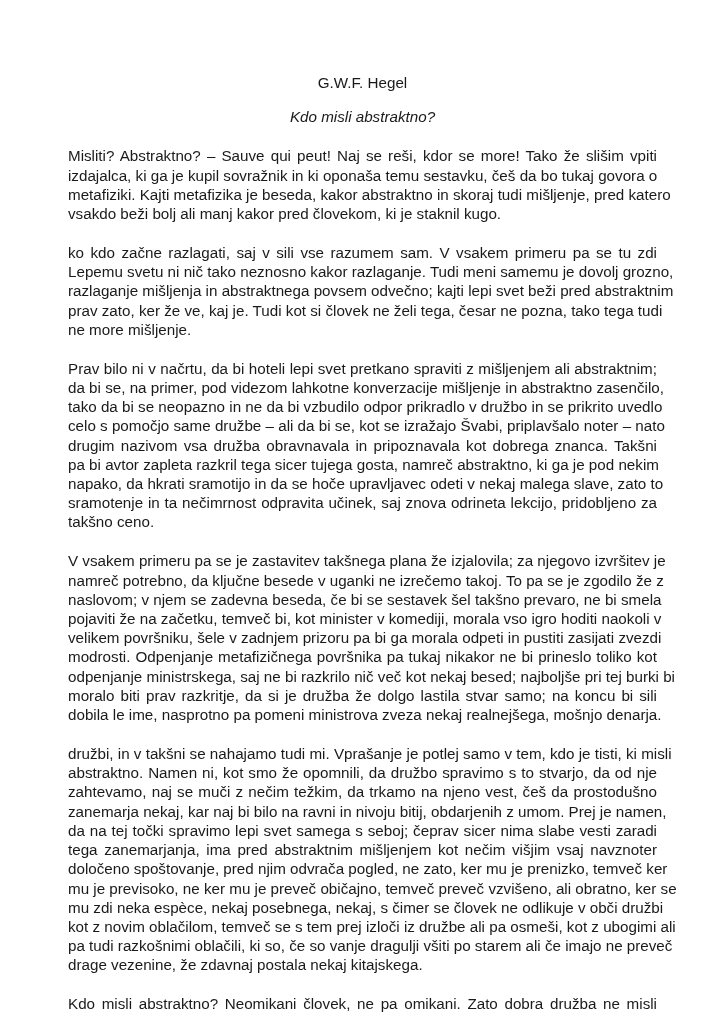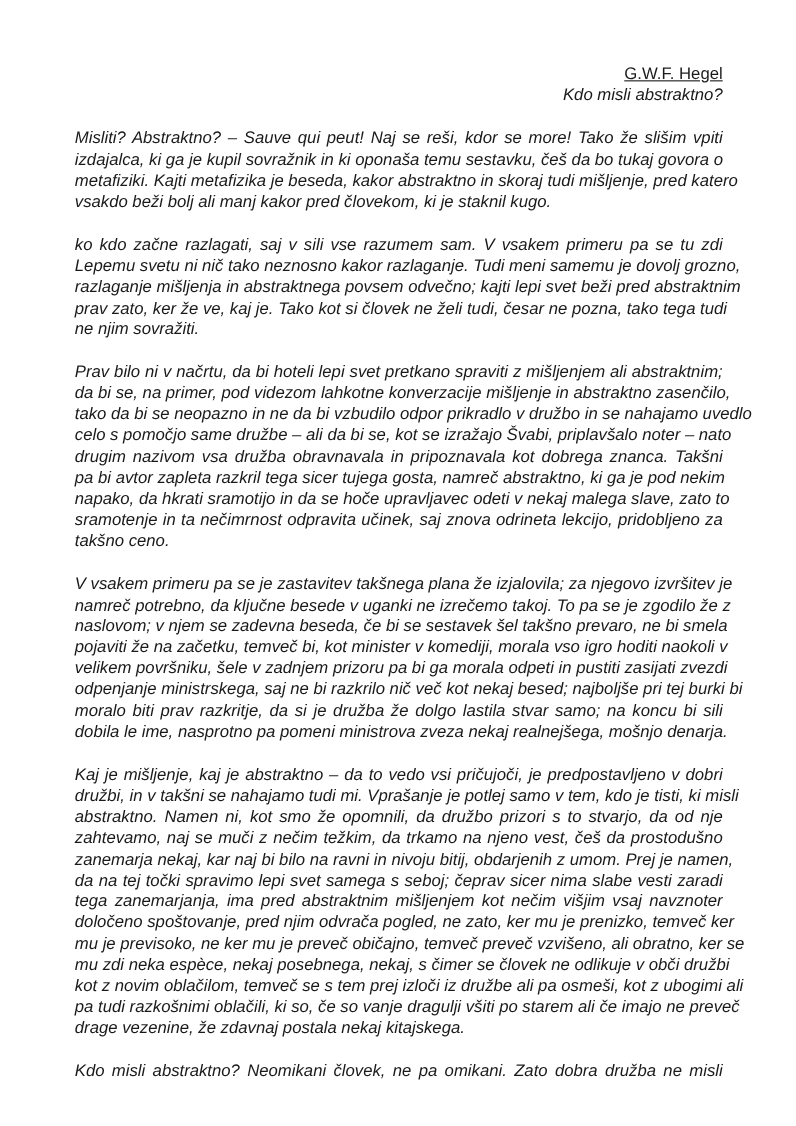--- a/index.html
+++ b/index.html
@@ -7,80 +7,80 @@
   .page {
     position: absolute;
     left: 68px;
     top: 58px;
     width: 589px;
     font-family: "Liberation Sans", sans-serif;
     font-size: 15.2px;
     line-height: 19.2px;
     color: #1a1a1a;
   }
-  .author { text-align: right; margin: 0; text-decoration: underline; }
-  .title { text-align: right; margin: 0; font-style: italic; }
+  .author { text-align: center; margin: 15px; }
+  .title { text-align: center; margin: 0; font-style: italic; }
   .para {
     text-align: justify;
     margin: 19.8px 0 0 0;
     hyphens: none;
   }
   .para.first { margin-top: 20px; }
-  .line { display: block; text-align: justify; text-align-last: justify; white-space: nowrap; font-style: italic; }
+  .line { display: block; text-align: justify; text-align-last: justify; white-space: nowrap; }
   .line.last { text-align-last: left; }
 </style>
 </head>
 <body>
 
 <div class="page">
   <p class="author">G.W.F. Hegel</p>
   <p class="title">Kdo misli abstraktno?</p>
 
   <div class="para first">
     <span class="line">Misliti? Abstraktno? – Sauve qui peut! Naj se reši, kdor se more! Tako že slišim vpiti</span>
     <span class="line">izdajalca, ki ga je kupil sovražnik in ki oponaša temu sestavku, češ da bo tukaj govora o</span>
     <span class="line">metafiziki. Kajti metafizika je beseda, kakor abstraktno in skoraj tudi mišljenje, pred katero</span>
     <span class="line last">vsakdo beži bolj ali manj kakor pred človekom, ki je staknil kugo.</span>
   </div>
 
   <div class="para">
     <span class="line">ko kdo začne razlagati, saj v sili vse razumem sam. V vsakem primeru pa se tu zdi</span>
     <span class="line">Lepemu svetu ni nič tako neznosno kakor razlaganje. Tudi meni samemu je dovolj grozno,</span>
     <span class="line">razlaganje mišljenja in abstraktnega povsem odvečno; kajti lepi svet beži pred abstraktnim</span>
-    <span class="line">prav zato, ker že ve, kaj je. Tako kot si človek ne želi tudi, česar ne pozna, tako tega tudi</span>
-    <span class="line last">ne njim sovražiti.</span>
+    <span class="line">prav zato, ker že ve, kaj je. Tudi kot si človek ne želi tega, česar ne pozna, tako tega tudi</span>
+    <span class="line last">ne more mišljenje.</span>
   </div>
 
   <div class="para">
     <span class="line">Prav bilo ni v načrtu, da bi hoteli lepi svet pretkano spraviti z mišljenjem ali abstraktnim;</span>
     <span class="line">da bi se, na primer, pod videzom lahkotne konverzacije mišljenje in abstraktno zasenčilo,</span>
-    <span class="line">tako da bi se neopazno in ne da bi vzbudilo odpor prikradlo v družbo in se nahajamo uvedlo</span>
+    <span class="line">tako da bi se neopazno in ne da bi vzbudilo odpor prikradlo v družbo in se prikrito uvedlo</span>
     <span class="line">celo s pomočjo same družbe – ali da bi se, kot se izražajo Švabi, priplavšalo noter – nato</span>
     <span class="line">drugim nazivom vsa družba obravnavala in pripoznavala kot dobrega znanca. Takšni</span>
     <span class="line">pa bi avtor zapleta razkril tega sicer tujega gosta, namreč abstraktno, ki ga je pod nekim</span>
     <span class="line">napako, da hkrati sramotijo in da se hoče upravljavec odeti v nekaj malega slave, zato to</span>
     <span class="line">sramotenje in ta nečimrnost odpravita učinek, saj znova odrineta lekcijo, pridobljeno za</span>
     <span class="line last">takšno ceno.</span>
   </div>
 
   <div class="para">
     <span class="line">V vsakem primeru pa se je zastavitev takšnega plana že izjalovila; za njegovo izvršitev je</span>
     <span class="line">namreč potrebno, da ključne besede v uganki ne izrečemo takoj. To pa se je zgodilo že z</span>
     <span class="line">naslovom; v njem se zadevna beseda, če bi se sestavek šel takšno prevaro, ne bi smela</span>
     <span class="line">pojaviti že na začetku, temveč bi, kot minister v komediji, morala vso igro hoditi naokoli v</span>
     <span class="line">velikem površniku, šele v zadnjem prizoru pa bi ga morala odpeti in pustiti zasijati zvezdi</span>
+    <span class="line">modrosti. Odpenjanje metafizičnega površnika pa tukaj nikakor ne bi prineslo toliko kot</span>
     <span class="line">odpenjanje ministrskega, saj ne bi razkrilo nič več kot nekaj besed; najboljše pri tej burki bi</span>
     <span class="line">moralo biti prav razkritje, da si je družba že dolgo lastila stvar samo; na koncu bi sili</span>
     <span class="line last">dobila le ime, nasprotno pa pomeni ministrova zveza nekaj realnejšega, mošnjo denarja.</span>
   </div>
 
   <div class="para">
-    <span class="line">Kaj je mišljenje, kaj je abstraktno – da to vedo vsi pričujoči, je predpostavljeno v dobri</span>
     <span class="line">družbi, in v takšni se nahajamo tudi mi. Vprašanje je potlej samo v tem, kdo je tisti, ki misli</span>
-    <span class="line">abstraktno. Namen ni, kot smo že opomnili, da družbo prizori s to stvarjo, da od nje</span>
+    <span class="line">abstraktno. Namen ni, kot smo že opomnili, da družbo spravimo s to stvarjo, da od nje</span>
     <span class="line">zahtevamo, naj se muči z nečim težkim, da trkamo na njeno vest, češ da prostodušno</span>
     <span class="line">zanemarja nekaj, kar naj bi bilo na ravni in nivoju bitij, obdarjenih z umom. Prej je namen,</span>
     <span class="line">da na tej točki spravimo lepi svet samega s seboj; čeprav sicer nima slabe vesti zaradi</span>
     <span class="line">tega zanemarjanja, ima pred abstraktnim mišljenjem kot nečim višjim vsaj navznoter</span>
     <span class="line">določeno spoštovanje, pred njim odvrača pogled, ne zato, ker mu je prenizko, temveč ker</span>
     <span class="line">mu je previsoko, ne ker mu je preveč običajno, temveč preveč vzvišeno, ali obratno, ker se</span>
     <span class="line">mu zdi neka espèce, nekaj posebnega, nekaj, s čimer se človek ne odlikuje v obči družbi</span>
     <span class="line">kot z novim oblačilom, temveč se s tem prej izloči iz družbe ali pa osmeši, kot z ubogimi ali</span>
     <span class="line">pa tudi razkošnimi oblačili, ki so, če so vanje dragulji všiti po starem ali če imajo ne preveč</span>
     <span class="line last">drage vezenine, že zdavnaj postala nekaj kitajskega.</span>

